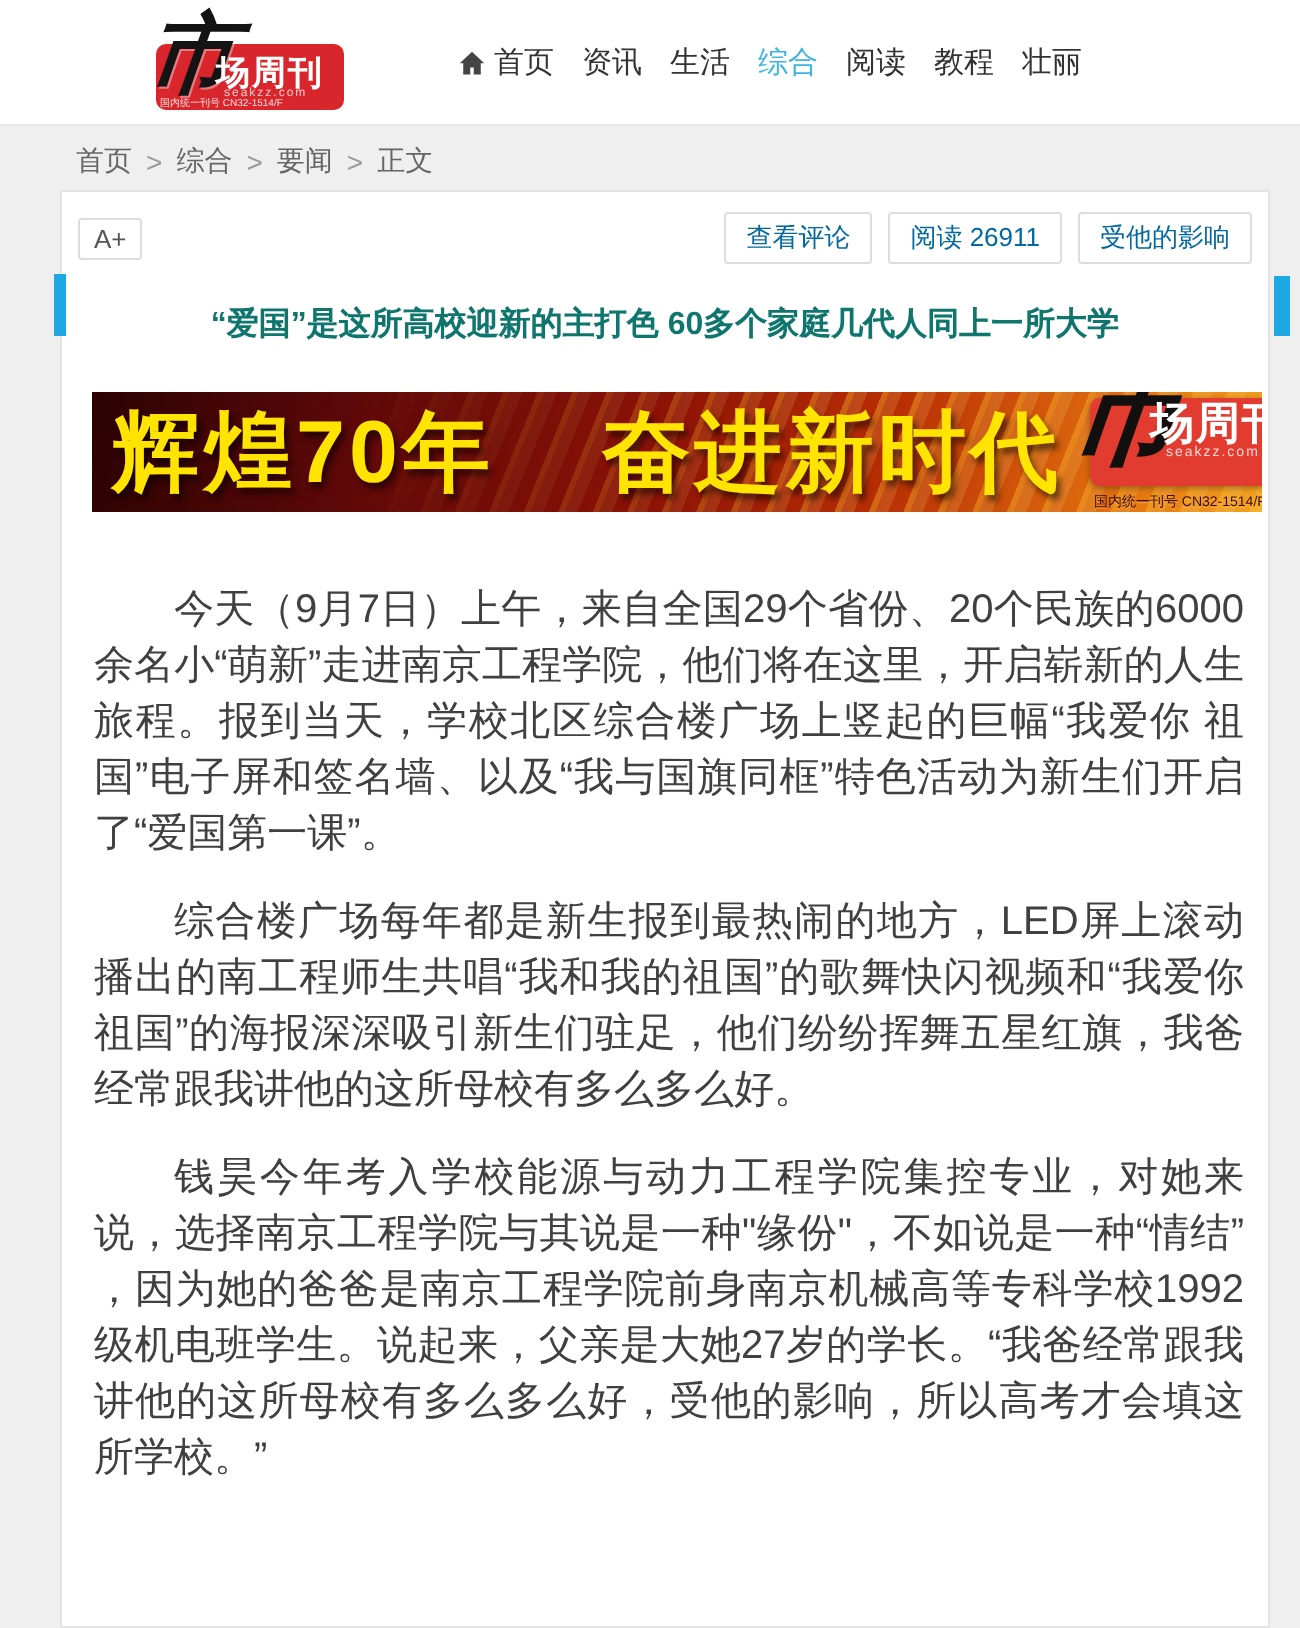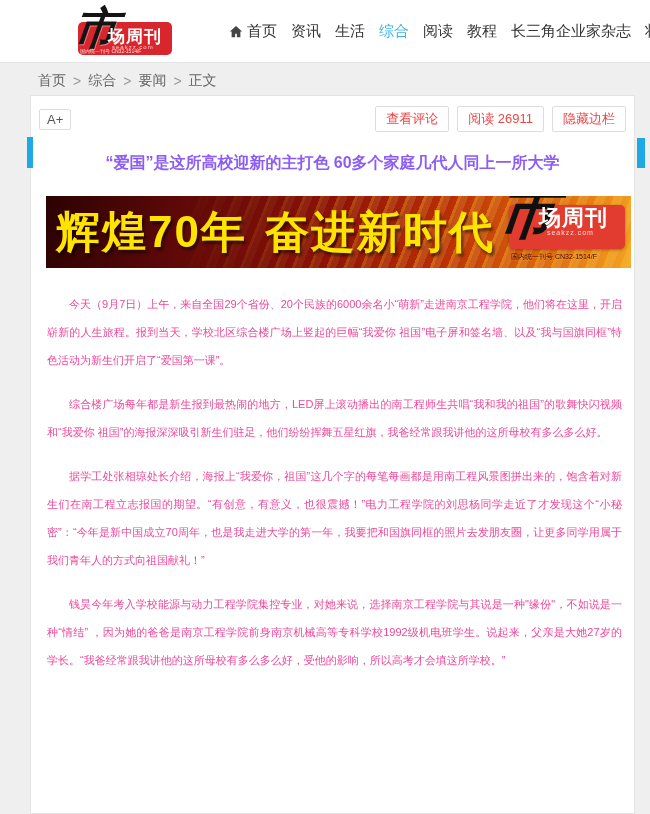--- a/index.html
+++ b/index.html
@@ -20,41 +20,41 @@
   .nav-item .nav-icon svg{display:block;width:14px;height:14px;fill:#444;}
 
   
   .breadcrumb{position:absolute;left:38px;top:72px;font-size:14px;color:#666;display:flex;align-items:center;}
   .crumb{color:#666;cursor:pointer;}
   .sep{margin:0 7px;color:#999;}
 
   
   .panel{position:absolute;left:30px;top:95px;width:605px;height:719px;background:#fff;border:1px solid #e4e4e4;box-sizing:border-box;overflow:hidden;}
   .toolbar{display:flex;align-items:center;padding:10px 8px 0 8px;}
-  .btn{background:#fff;border:1px solid #ddd;border-radius:2px;font-size:13px;color:#ef4444;padding:3px 10px;cursor:pointer;}
+  .btn{background:#fff;border:1px solid #ddd;border-radius:2px;font-size:13px;color:#0369a1;padding:3px 10px;cursor:pointer;}
   .btn-fontsize{color:#555;padding:2px 7px;font-size:13px;}
   .toolbar-right{margin-left:auto;display:flex;gap:8px;}
-  .article-title{margin:20px 20px 0 20px;text-align:center;font-size:16px;font-weight:bold;color:#8b5cf6;line-height:22px;}
+  .article-title{margin:20px 20px 0 20px;text-align:center;font-size:16px;font-weight:bold;color:#0f766e;line-height:22px;}
 
   
-  .banner{position:relative;margin:22px 3px 0 15px;height:72px;overflow:hidden;background:linear-gradient(100deg,#2b0302 0%,#5d0808 22%,#8c1206 48%,#b92f04 68%,#e2720f 88%,#f3a422 100%);padding-left:20px;}
+  .banner{position:relative;margin:22px 3px 0 15px;height:60px;overflow:hidden;background:linear-gradient(100deg,#2b0302 0%,#5d0808 22%,#8c1206 48%,#b92f04 68%,#e2720f 88%,#f3a422 100%);padding-left:20px;}
   .banner-rays{position:absolute;top:0;right:0;bottom:0;width:78%;background:repeating-linear-gradient(112deg,rgba(255,205,70,0) 0 7px,rgba(255,190,50,.38) 7px 10px,rgba(255,235,130,.16) 10px 16px);-webkit-mask-image:linear-gradient(90deg,transparent,#000 55%);mask-image:linear-gradient(90deg,transparent,#000 55%);}
   .banner-inner{position:absolute;inset:0;display:flex;align-items:center;padding:0 6px 0 10px;}
   .slogan{font-size:44px;font-weight:900;color:#ffe400;letter-spacing:2px;text-shadow:2px 3px 3px rgba(0,0,0,.55);white-space:nowrap;}
-  .slogan-right{margin-left:18px;}
+  .slogan-right{margin-left:54px;}
   .banner-logo{position:relative;margin-left:auto;width:132px;height:70px;flex:0 0 auto;}
   .banner-logo .blogo-box{position:absolute;left:14px;top:8px;width:116px;height:44px;background:#e23c30;border-radius:5px;box-shadow:0 1px 3px rgba(0,0,0,.35);}
   .banner-logo .blogo-text{position:absolute;left:44px;top:6px;color:#fff;font-weight:bold;font-size:22px;letter-spacing:1px;}
   .banner-logo .blogo-site{position:absolute;left:52px;top:32px;color:#ffd7d7;font-size:7px;letter-spacing:1px;}
   .banner-logo .blogo-char{position:absolute;left:4px;top:-14px;font-family:"DejaVu Serif","Liberation Serif",serif;font-style:italic;font-weight:bold;font-size:58px;line-height:58px;color:#120f0f;transform:skewX(-6deg);}
   .banner-logo .blogo-issn{position:absolute;left:16px;top:55px;color:#3c0b02;font-size:7px;white-space:nowrap;text-shadow:0 1px 0 rgba(255,200,120,.35);}
 
   
   .article-body{padding:22px 12px 0 16px;}
-  .article-body p{margin:0 0 16px 0;font-size:11px;line-height:28px;color:#ec4899;text-indent:2em;text-align:justify;}
+  .article-body p{margin:13px 0 16px 0;font-size:20px;line-height:28px;color:#404040;text-indent:2em;text-align:justify;}
 
   
   .side-tab{position:absolute;background:#1fa9e4;cursor:pointer;}
   .side-tab-left{left:27px;top:137px;width:6px;height:31px;}
   .side-tab-right{left:637px;top:138px;width:8px;height:30px;}
 </style>
 </head>
 <body>
 
 <div class="page">
@@ -91,24 +91,20 @@
         <div class="nav-item">
 
         <span>阅读</span>
       </div>
         <div class="nav-item">
 
         <span>教程</span>
       </div>
         <div class="nav-item">
 
-        <span>长三角企业家杂志</span>
-      </div>
-        <div class="nav-item">
-
         <span>壮丽</span>
       </div>
       </div>
   </div>
 
   <div class="breadcrumb">
 
   <span class="crumb">首页</span>
       <span class="sep">&gt;</span>
       <span class="crumb">综合</span>
@@ -118,21 +114,21 @@
       <span class="crumb">正文</span>
     </div>
 
   <div class="panel">
 
     <div class="toolbar">
       <button class="btn btn-fontsize">A+</button>
       <div class="toolbar-right">
         <button class="btn">查看评论</button>
         <button class="btn">阅读 26911</button>
-        <button class="btn">隐藏边栏</button>
+        <button class="btn">受他的影响</button>
       </div>
     </div>
 
     <h1 class="article-title">“爱国”是这所高校迎新的主打色 60多个家庭几代人同上一所大学</h1>
 
     <div class="banner">
       <div class="banner-rays"></div>
       <div class="banner-inner">
         <span class="slogan">辉煌70年</span>
         <span class="slogan slogan-right">奋进新时代</span>
@@ -143,21 +139,20 @@
           <span class="blogo-site">seakzz.com</span>
           <span class="blogo-issn">国内统一刊号 CN32-1514/F</span>
         </div>
       </div>
     </div>
 
     <div class="article-body">
 
     <p>今天（9月7日）上午，来自全国29个省份、20个民族的6000余名小“萌新”走进南京工程学院，他们将在这里，开启崭新的人生旅程。报到当天，学校北区综合楼广场上竖起的巨幅“我爱你 祖国”电子屏和签名墙、以及“我与国旗同框”特色活动为新生们开启了“爱国第一课”。</p>
         <p>综合楼广场每年都是新生报到最热闹的地方，LED屏上滚动播出的南工程师生共唱“我和我的祖国”的歌舞快闪视频和“我爱你 祖国”的海报深深吸引新生们驻足，他们纷纷挥舞五星红旗，我爸经常跟我讲他的这所母校有多么多么好。</p>
-        <p>据学工处张相琼处长介绍，海报上“我爱你，祖国”这几个字的每笔每画都是用南工程风景图拼出来的，饱含着对新生们在南工程立志报国的期望。“有创意，有意义，也很震撼！”电力工程学院的刘思杨同学走近了才发现这个“小秘密”：“今年是新中国成立70周年，也是我走进大学的第一年，我要把和国旗同框的照片去发朋友圈，让更多同学用属于我们青年人的方式向祖国献礼！”</p>
         <p>钱昊今年考入学校能源与动力工程学院集控专业，对她来说，选择南京工程学院与其说是一种"缘份"，不如说是一种“情结” ，因为她的爸爸是南京工程学院前身南京机械高等专科学校1992级机电班学生。说起来，父亲是大她27岁的学长。“我爸经常跟我讲他的这所母校有多么多么好，受他的影响，所以高考才会填这所学校。”</p>
       </div>
 
   </div>
 
   <div class="side-tab side-tab-left"></div>
   <div class="side-tab side-tab-right"></div>
 
 </div>
 

